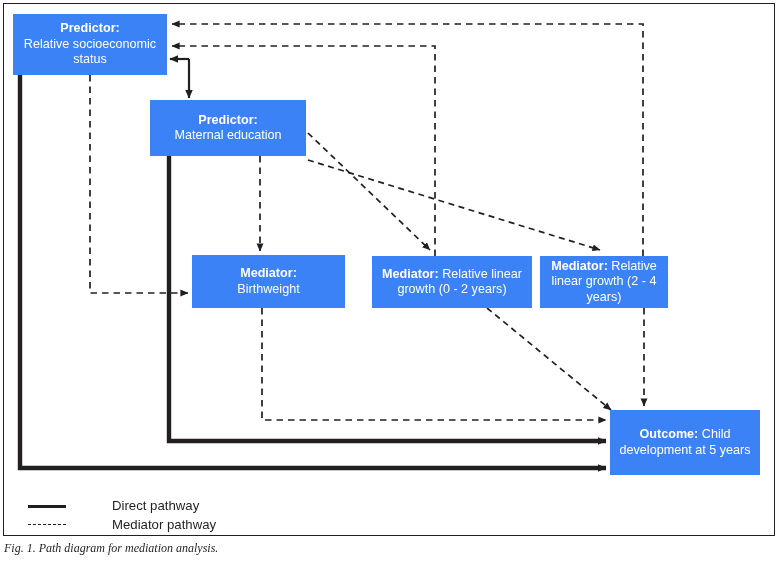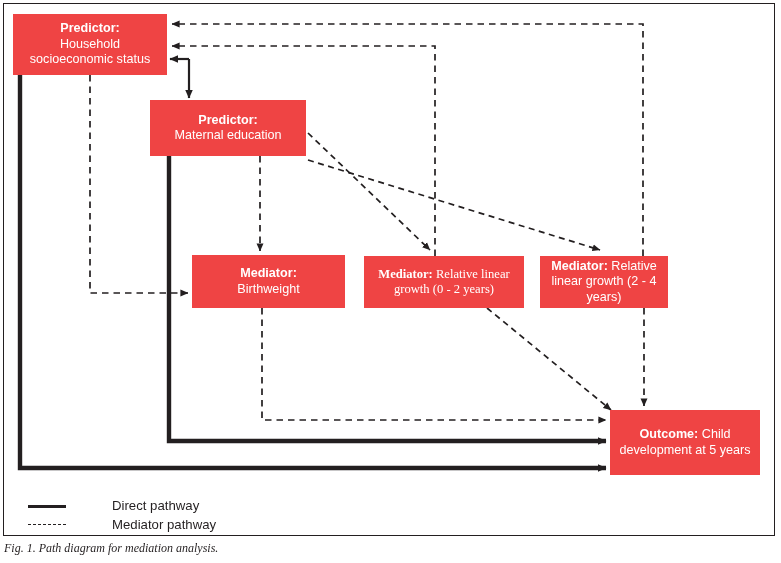--- a/index.html
+++ b/index.html
@@ -32,21 +32,21 @@
   }
   #diagram-svg {
     position: absolute;
     left: 0;
     top: 0;
     width: 781px;
     height: 563px;
   }
   .node-box {
     position: absolute;
-    background: #ef4444;
+    background: #3b82f6;
     color: #ffffff;
     display: flex;
     align-items: center;
     justify-content: center;
     text-align: center;
     box-sizing: border-box;
     line-height: 1.22;
     font-size: 12.6px;
     padding: 2px 6px;
     z-index: 3;
@@ -54,21 +54,21 @@
   .node-box .node-text {
     display: block;
     width: 100%;
   }
   .node-lead {
     font-weight: bold;
   }
   #node-household   { left: 13px;  top: 14px;  width: 154px; height: 61px; }
   #node-maternal    { left: 150px; top: 100px; width: 156px; height: 56px; }
   #node-birthweight { left: 192px; top: 255px; width: 153px; height: 53px; }
-  #node-growth02    { left: 364px; top: 256px; width: 160px; height: 52px; font-family: Liberation Serif, serif; }
+  #node-growth02    { left: 372px; top: 256px; width: 160px; height: 52px; }
   #node-growth24    { left: 540px; top: 256px; width: 128px; height: 52px; }
   #node-outcome     { left: 610px; top: 410px; width: 150px; height: 65px; }
 
   
   #legend {
     position: absolute;
     left: 28px;
     top: 496px;
     width: 260px;
     z-index: 4;
@@ -160,21 +160,21 @@
 
       <path d="M 487,308 L 611,410" stroke-width="1.7" stroke-dasharray="6,4.5" marker-end="url(#arrow-dash)"></path>
 
       <path d="M 644,308 L 644,406" stroke-width="1.7" stroke-dasharray="6.5,5" marker-end="url(#arrow-dash)"></path>
     </g>
   </svg>
 
   <div class="node-box" id="node-household">
     <span class="node-text">
       <span class="node-lead">Predictor:</span><br>
-      <span>Household socioeconomic status</span>
+      <span>Relative socioeconomic status</span>
     </span>
   </div>
 
   <div class="node-box" id="node-maternal">
     <span class="node-text">
       <span class="node-lead">Predictor:</span><br>
       <span>Maternal education</span>
     </span>
   </div>
 

